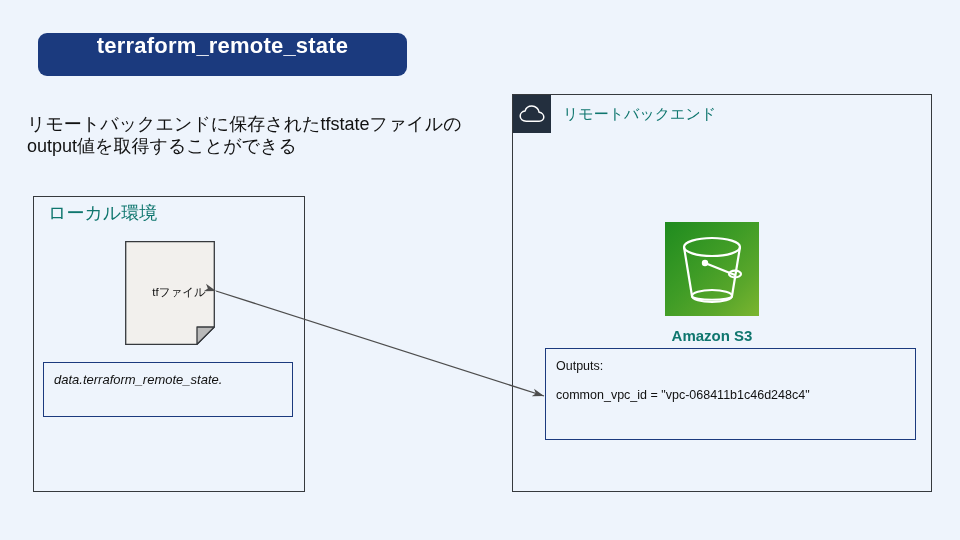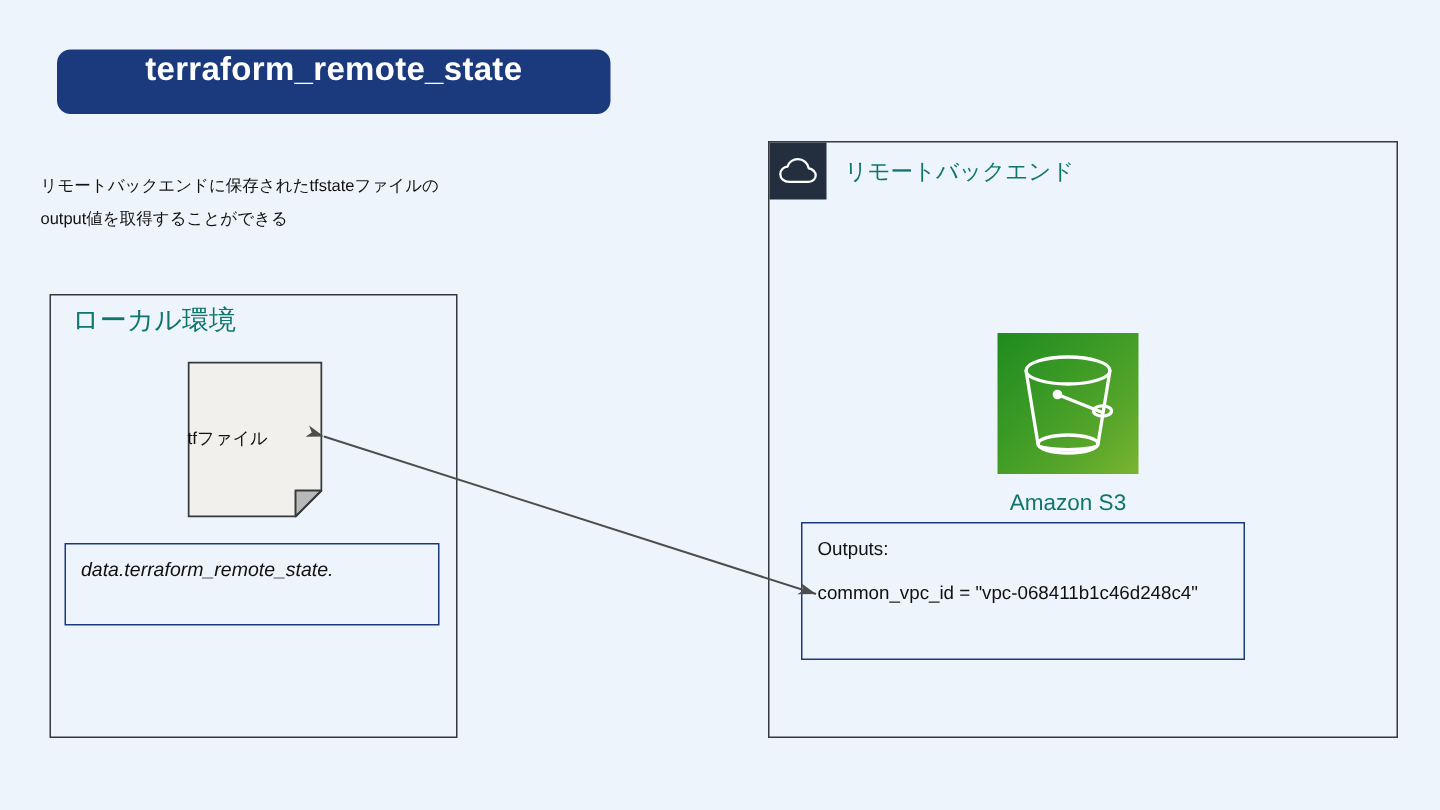--- a/index.html
+++ b/index.html
@@ -41,21 +41,21 @@
     letter-spacing: 0.2px;
     white-space: nowrap;
   }
 
   
   .description {
     position: absolute;
     left: 27px;
     top: 113px;
     width: 440px;
-    font-size: 11px;
+    font-size: 18px;
     line-height: 22px;
     color: #111111;
   }
   .description div { white-space: nowrap; }
 
   
   .outline-box {
     position: absolute;
     background: transparent;
     border: 1.4px solid #36393d;
@@ -88,23 +88,25 @@
     top: 241px;
     width: 90px;
     height: 104px;
   }
   .file-sheet svg { display: block; }
   .file-sheet-text {
     position: absolute;
     left: 0;
     top: 44px;
     width: 66px;
+    text-align: center;
     font-size: 11.5px;
     color: #111111;
     pointer-events: none;
+    padding-left: 21px;
   }
 
   
   .navy-box {
     position: absolute;
     border: 1.3px solid #1b3a7e;
     box-sizing: border-box;
     background: transparent;
   }
   #data-ref-box {
@@ -157,27 +159,28 @@
     height: 94px;
     background: linear-gradient(135deg, #1f8b1f 0%, #3f9c26 45%, #5ba72b 75%, #7bb530 100%);
   }
   #s3-icon svg { display: block; }
   #s3-caption {
     left: 671px;
     top: 327px;
     width: 82px;
     text-align: center;
     font-size: 15px;
+    font-weight: bold;
   }
 
   
   #outputs-box {
-    left: 534px;
+    left: 545px;
     top: 348px;
-    width: 296px;
+    width: 371px;
     height: 92px;
     padding-left: 25px;
   }
   #outputs-text {
     position: absolute;
     left: 10px;
     top: 9px;
     font-size: 12.5px;
     line-height: 17px;
     color: #111111;

